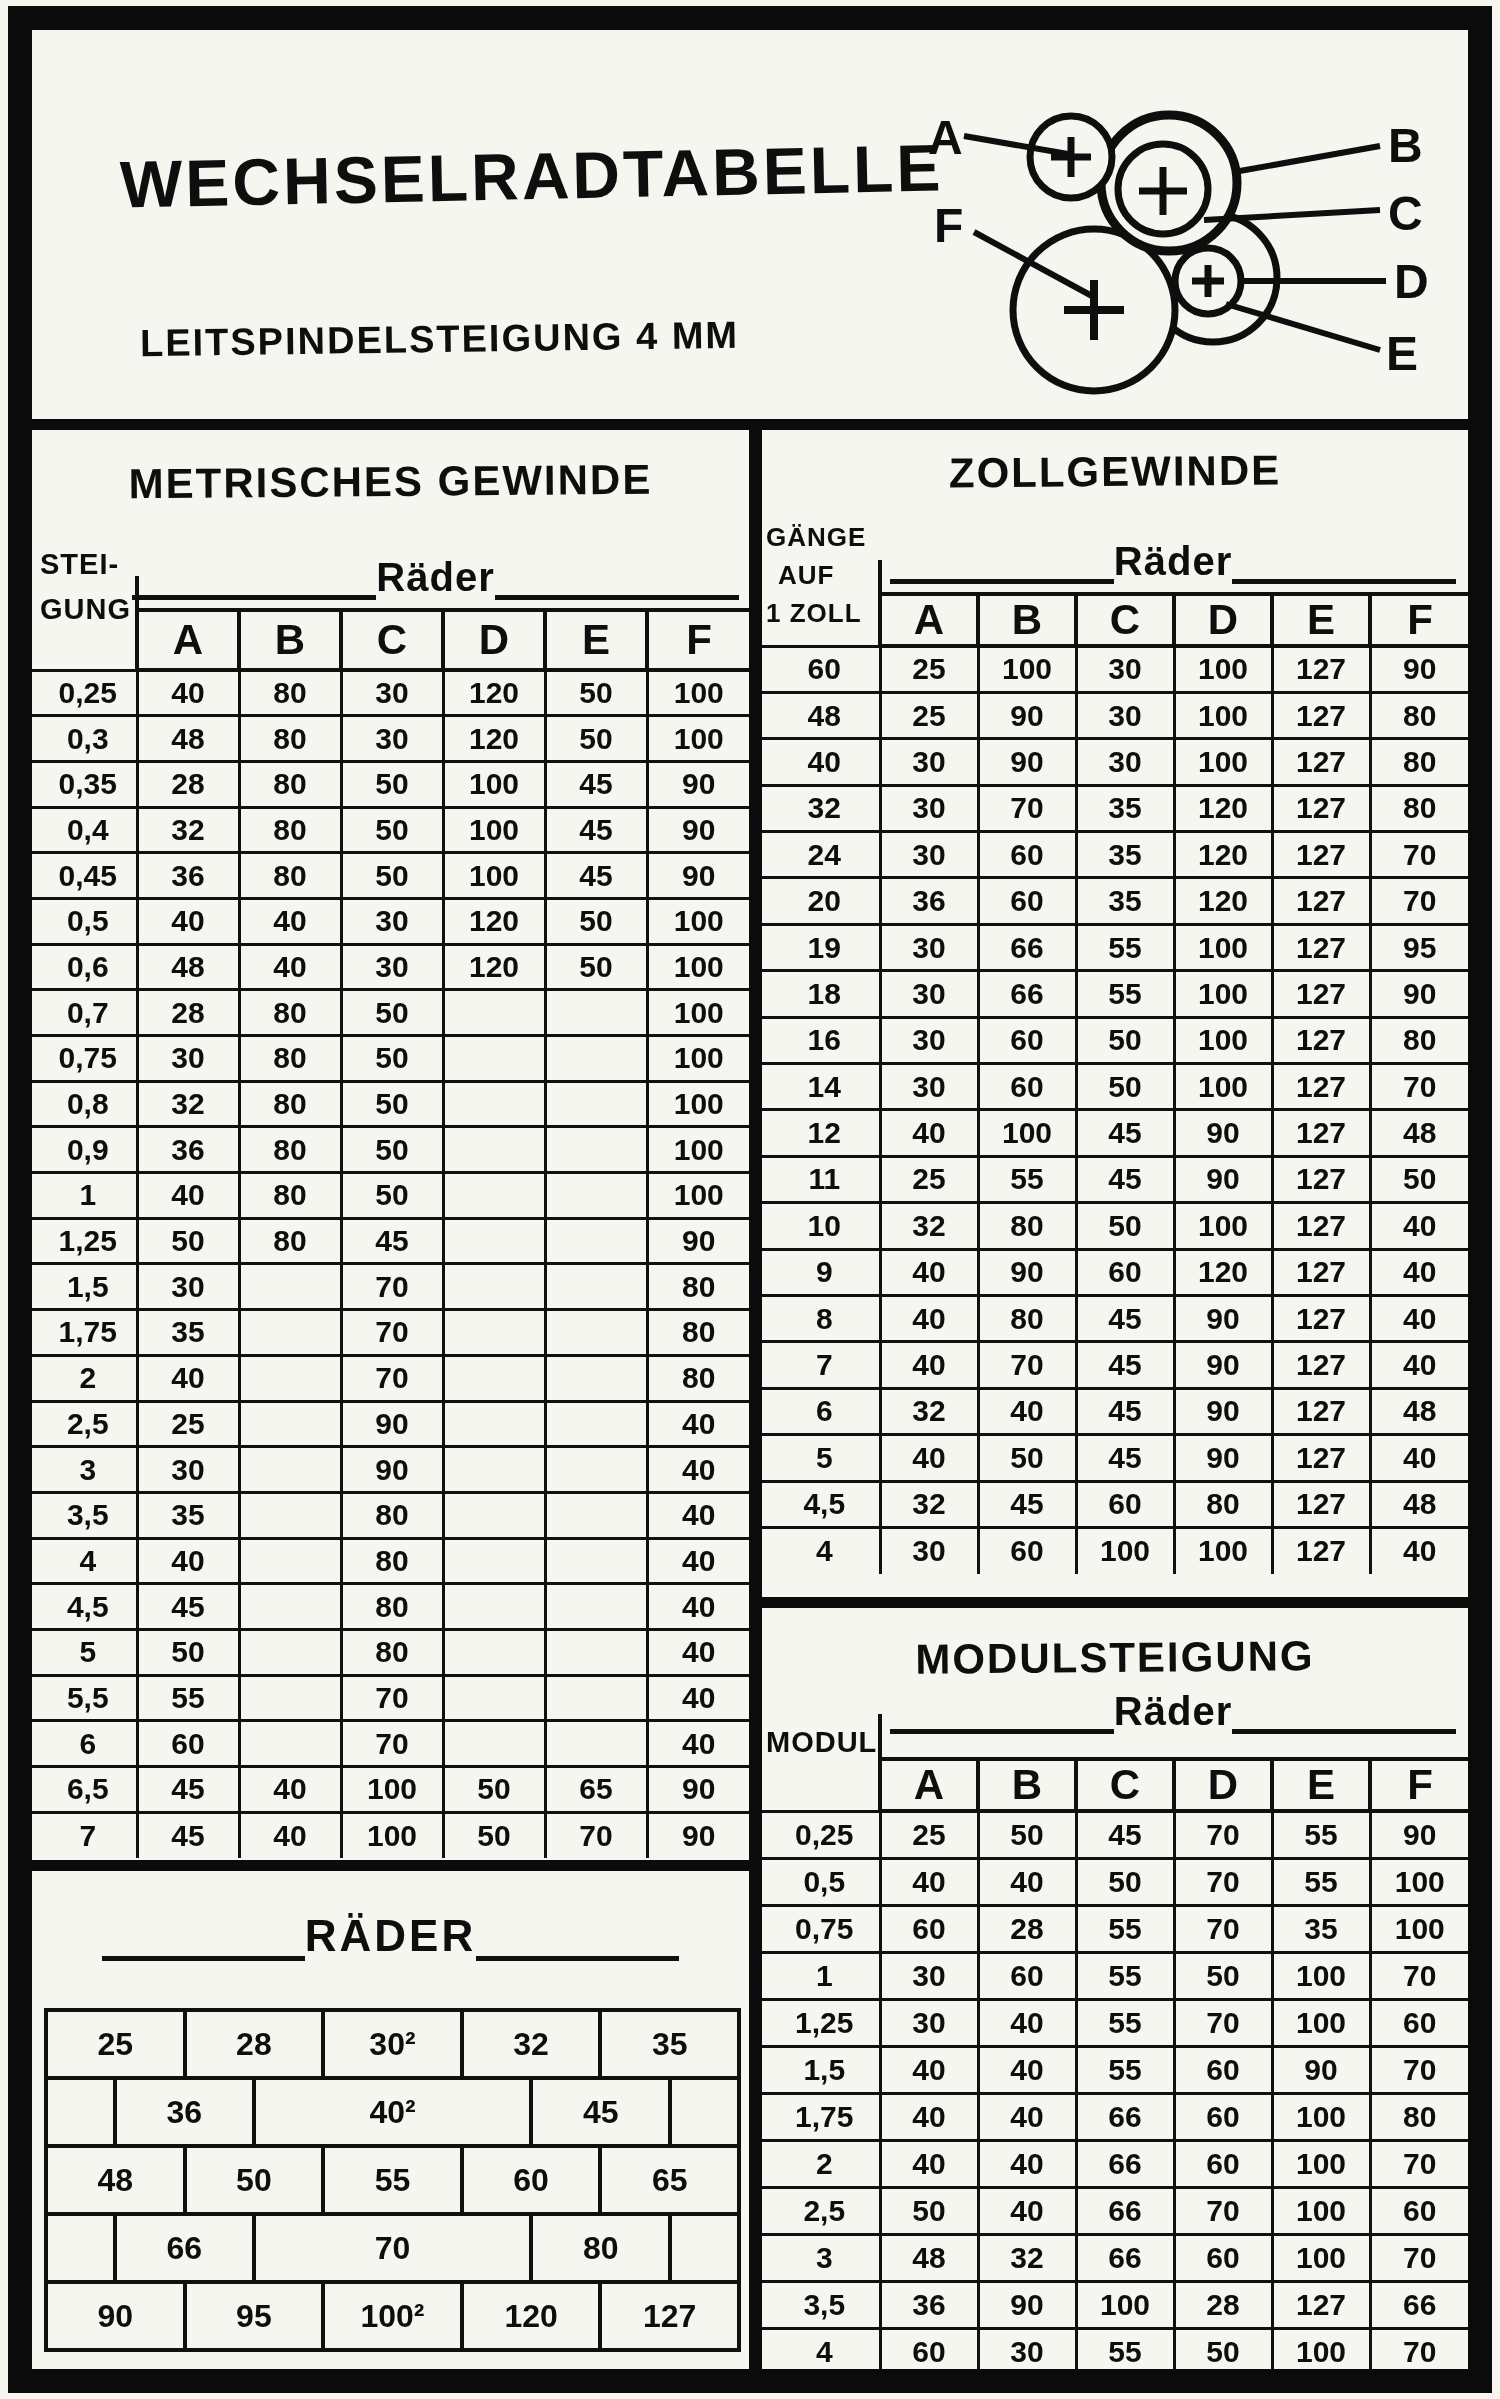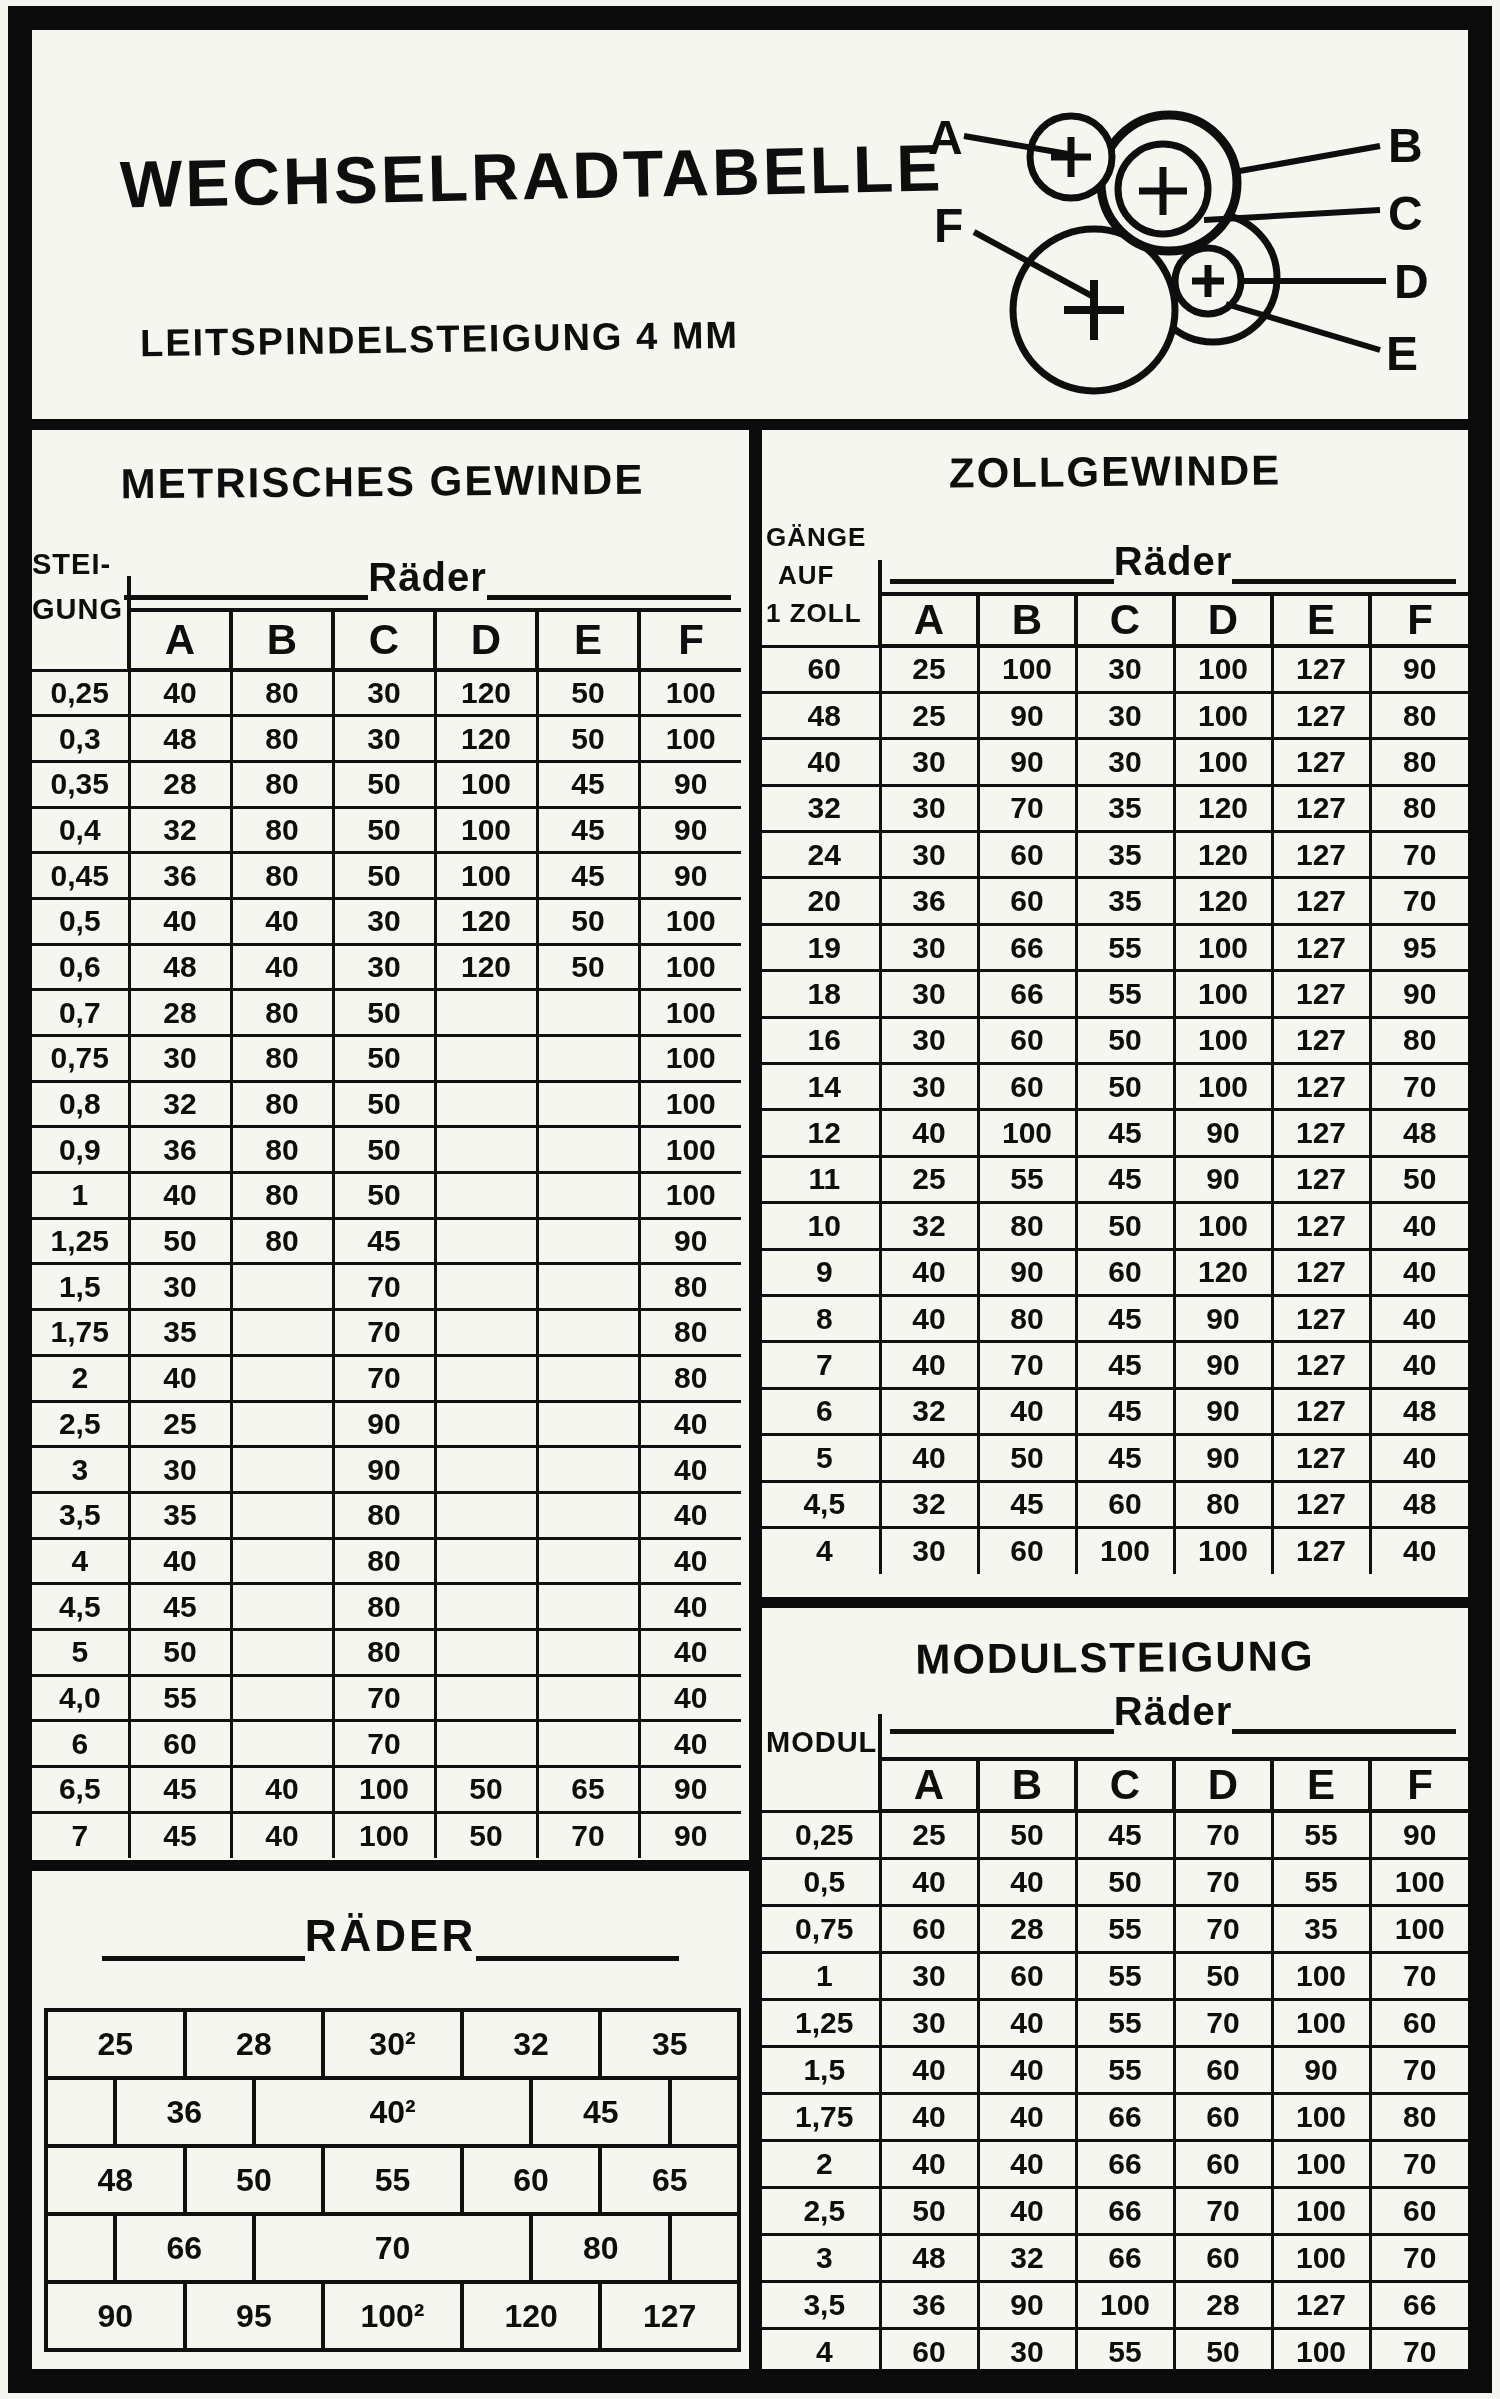--- a/index.html
+++ b/index.html
@@ -11,21 +11,21 @@
        border-bottom:11px solid #0b0b0b;box-sizing:border-box;}
   .main-title{position:absolute;left:88px;top:108px;font-size:66px;letter-spacing:3px;
               transform:rotate(-1.2deg);white-space:nowrap;}
   .sub-title{position:absolute;left:108px;top:288px;font-size:38px;letter-spacing:2px;
              transform:rotate(-0.8deg);white-space:nowrap;}
   .diagram{position:absolute;right:22px;top:10px;}
   .vdiv{position:absolute;left:749px;top:430px;width:13px;height:1939px;background:#0b0b0b;}
   .hdiv-left{position:absolute;left:32px;top:1860px;width:717px;height:11px;background:#0b0b0b;}
   .hdiv-right{position:absolute;left:762px;top:1597px;width:706px;height:11px;background:#0b0b0b;}
   .sec{position:absolute;box-sizing:border-box;}
-  #metric-sec{left:24px;top:430px;width:717px;height:1684px;}
+  #metric-sec{left:32px;top:430px;width:717px;height:1684px;}
   #raeder-sec{left:32px;top:1871px;width:717px;height:498px;}
   #zoll-sec{left:762px;top:414px;width:706px;height:1141px;}
   #modul-sec{left:762px;top:1608px;width:706px;height:906px;}
   .sec-title{position:absolute;left:0;right:0;text-align:center;font-size:42px;
              letter-spacing:2px;transform:rotate(-0.5deg);white-space:nowrap;}
   .raeder-row{position:absolute;display:flex;align-items:flex-end;gap:0;}
   .raeder-row .dash{flex:1;height:5px;background:#101010;}
   .raeder-row .word{font-size:40px;letter-spacing:1px;}
   .stub{position:absolute;width:4px;background:#101010;}
   .rowhead-label{position:absolute;font-size:29px;line-height:45px;letter-spacing:1px;}
@@ -335,21 +335,21 @@
           <tr>
             <td class="pitch">5</td>
             <td>50</td>
             <td></td>
             <td>80</td>
             <td></td>
             <td></td>
             <td>40</td>
           </tr>
           <tr>
-            <td class="pitch">4,0</td>
+            <td class="pitch">5,5</td>
             <td>55</td>
             <td></td>
             <td>70</td>
             <td></td>
             <td></td>
             <td>40</td>
           </tr>
           <tr>
             <td class="pitch">6</td>
             <td>60</td>

